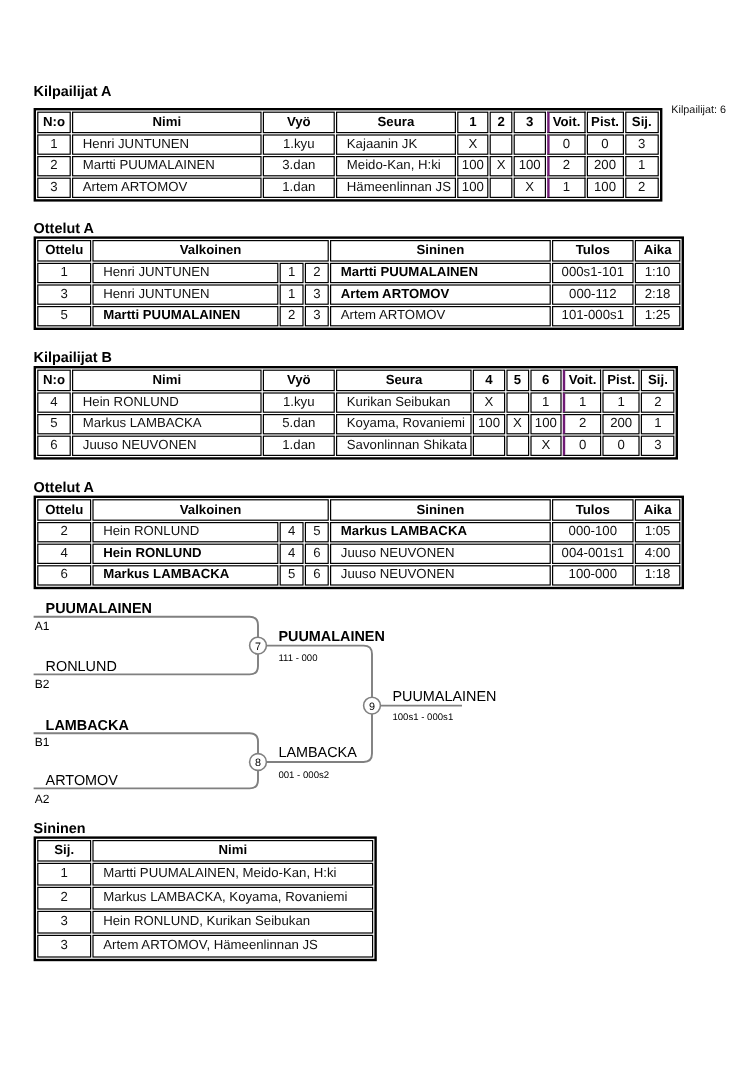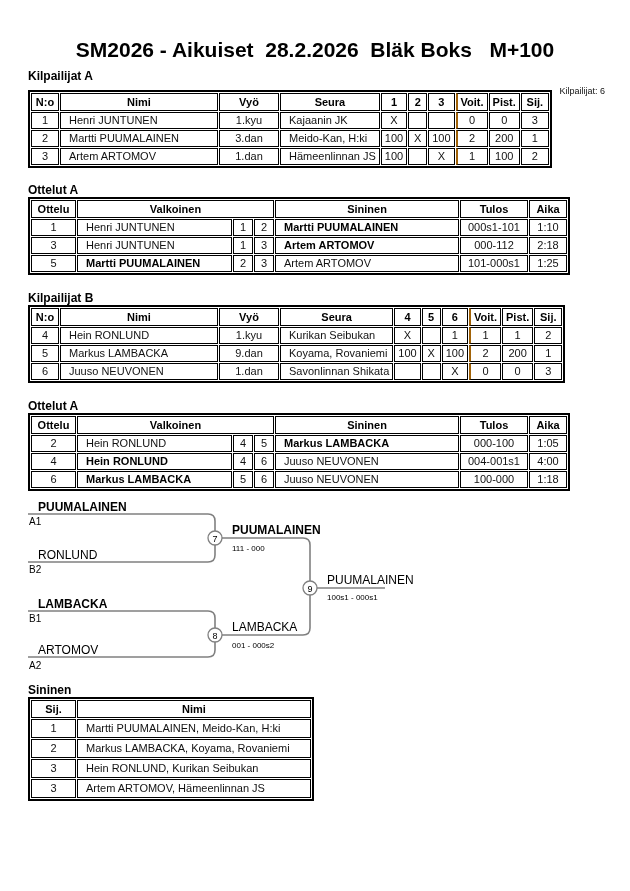--- a/index.html
+++ b/index.html
@@ -23,21 +23,21 @@
   }
   table { border-collapse:separate; border-spacing:1px; }
   th, td {
     border:1px solid #000; font-size:11px; padding:1px 3px;
     height:13px; line-height:13px; white-space:nowrap; overflow:hidden;
   }
   th { font-weight:bold; text-align:center; color:#000; height:14px; }
   td { color:#111; }
   td.c { text-align:center; }
   td.l { text-align:left; padding-left:8px; }
-  .sep { border-left:2px solid #a16207; }
+  .sep { border-left:2px solid #701a75; }
   .bold { font-weight:bold; color:#000; }
   .tall td { height:15px; line-height:15px; }
 
   
   .w-no{width:20px} .w-name{width:150px} .w-belt{width:52px} .w-club{width:84px}
   .w-m1{width:16px} .w-m2{width:11px} .w-m3{width:13px}
   .w-wins{width:15px} .w-pts{width:17px} .w-place{width:20px}
   
   .w-match{width:37px} .w-white{width:142px} .w-n{width:12px}
   .w-blue{width:176px} .w-tulos{width:60px} .w-aika{width:30px}
@@ -52,21 +52,20 @@
   .b-name { font-size:12px; }
   .b-seed { font-size:10px; fill:#222; }
   .b-num  { font-size:9px; }
   .b-score{ font-size:8px; fill:#333; }
 </style>
 </head>
 <body>
 
 <div class="page">
 
-  <div class="title">SM2026 - Aikuiset  28.2.2026  Bläk Boks   M+100</div>
 
   <div class="heading" style="left:28px; top:69px; width:547px;">Kilpailijat A</div>
   <div class="count-label">Kilpailijat: 6</div>
 
   <div class="tbl-wrap" style="left:28px; top:90px;">
     <table>
       <thead>
         <tr>
           <th class="w-no">N:o</th>
           <th class="w-name">Nimi</th>
@@ -193,21 +192,21 @@
           <td class="c">X</td>
           <td class="c"></td>
           <td class="c">1</td>
           <td class="c sep">1</td>
           <td class="c">1</td>
           <td class="c">2</td>
         </tr>
         <tr>
           <td class="c">5</td>
           <td class="l">Markus LAMBACKA</td>
-          <td class="c">9.dan</td>
+          <td class="c">5.dan</td>
           <td class="l">Koyama, Rovaniemi</td>
           <td class="c">100</td>
           <td class="c">X</td>
           <td class="c">100</td>
           <td class="c sep">2</td>
           <td class="c">200</td>
           <td class="c">1</td>
         </tr>
         <tr>
           <td class="c">6</td>

